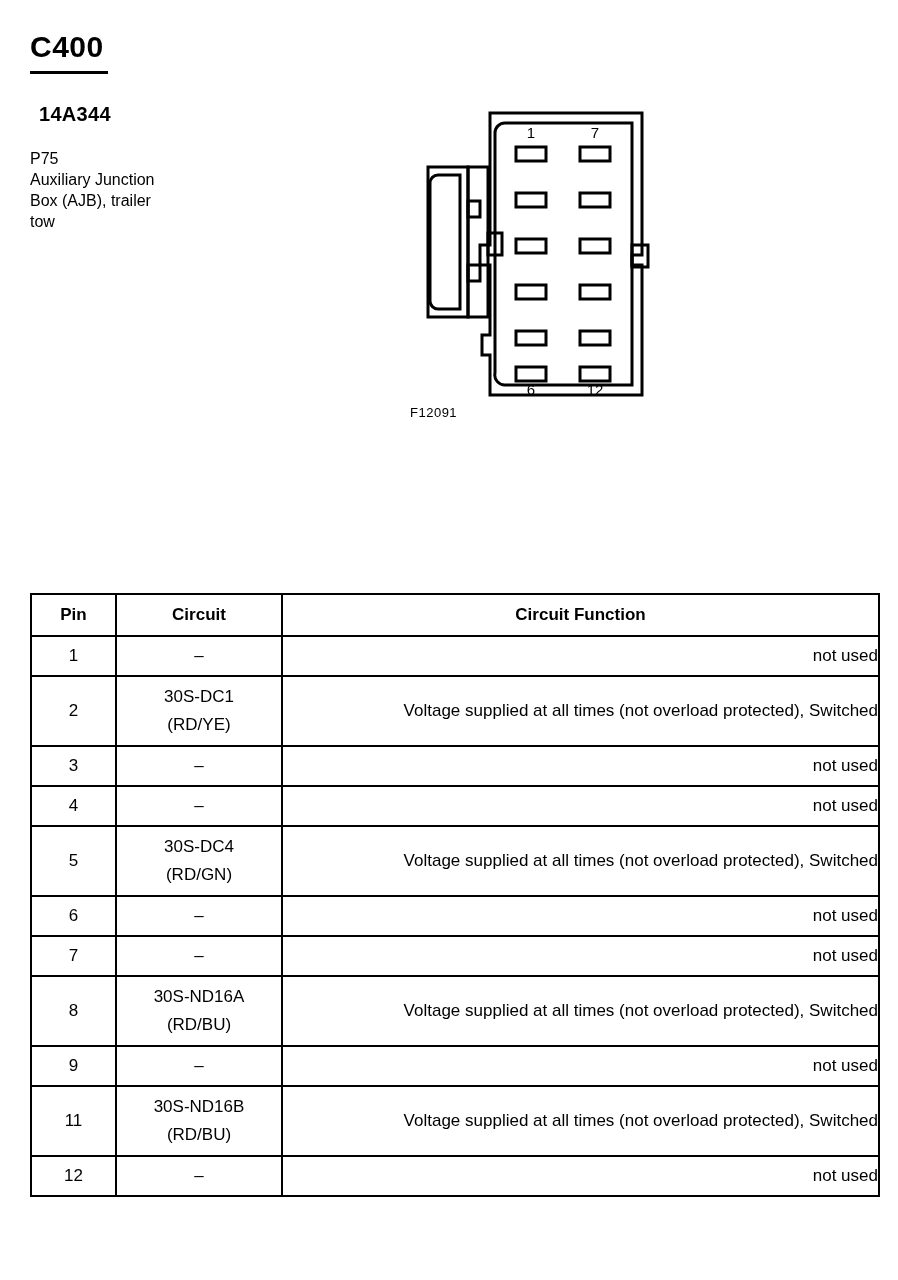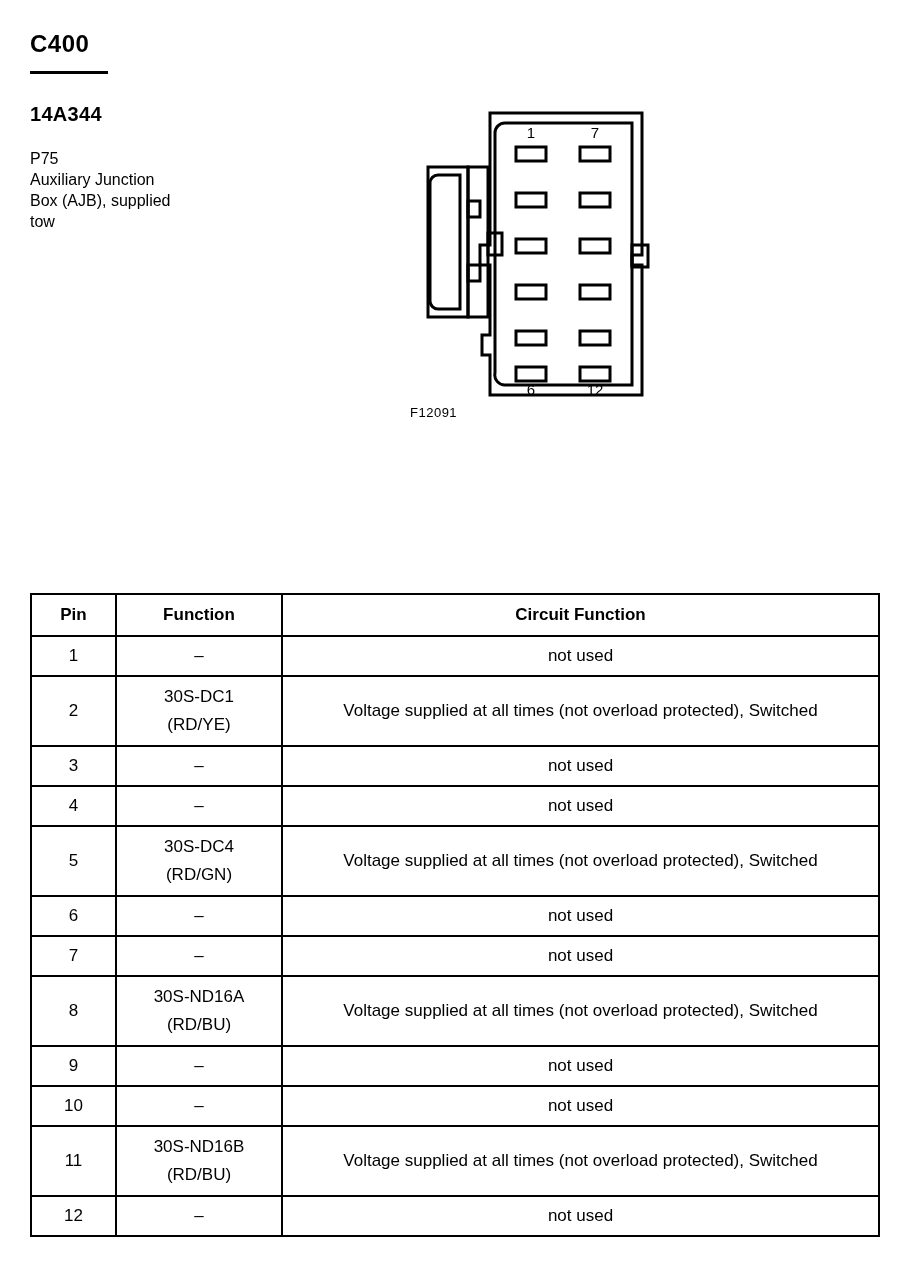--- a/index.html
+++ b/index.html
@@ -14,35 +14,35 @@
     font-family: "Liberation Sans", sans-serif;
     color: #000000;
     overflow: hidden;
   }
 
   
   #doc-title {
     position: absolute;
     left: 30px;
     top: 30px;
-    font-size: 24px;
+    font-size: 30px;
     font-weight: bold;
     letter-spacing: 0.5px;
   }
   #doc-title-rule {
     position: absolute;
     left: 30px;
     top: 71px;
     width: 78px;
     height: 3px;
     background: #000;
   }
   #part-number {
     position: absolute;
-    left: 30px;
+    left: 39px;
     top: 103px;
     font-size: 20px;
     font-weight: bold;
     letter-spacing: 0.3px;
   }
   #description-block {
     position: absolute;
     left: 30px;
     top: 148px;
     font-size: 16px;
@@ -102,39 +102,39 @@
     text-align: center;
     font-size: 17px;
   }
   td.cell-circuit {
     text-align: center;
     font-size: 17px;
     line-height: 28px;
     padding: 4px 0;
   }
   td.cell-function {
-    text-align: center;
+    text-align: right;
     font-size: 17px;
     line-height: 28px;
     padding: 4px 0 4px 20px;
   }
   .row-tall td { height: 68px; }
   .row-short td { height: 38px; }
 </style>
 </head>
 <body>
 
 <div id="doc-title">C400</div>
 <div id="doc-title-rule"></div>
 <div id="part-number">14A344</div>
 
 <div id="description-block">
   <div>P75</div>
   <div>Auxiliary Junction</div>
-  <div>Box (AJB), supplied</div>
+  <div>Box (AJB), trailer</div>
   <div>tow</div>
 </div>
 
 <div id="connector-figure">
   <svg width="260" height="330" viewBox="0 0 260 330" xmlns="http://www.w3.org/2000/svg">
     <g fill="none" stroke="#000" stroke-width="3">
 
       <path d="M 80 8 L 232 8 L 232 150 L 222 150 L 222 160 L 232 160 L 232 290 L 80 290 L 80 250
                L 72 250 L 72 230 L 80 230 L 80 160 L 70 160 L 70 140 L 80 140 Z"></path>
 
@@ -180,21 +180,21 @@
 <div id="pin-table-wrap">
   <table class="pin-table">
     <colgroup>
       <col class="col-pin">
       <col class="col-circuit">
       <col class="col-function">
     </colgroup>
     <thead>
       <tr>
         <th>Pin</th>
-        <th>Function</th>
+        <th>Circuit</th>
         <th>Circuit Function</th>
       </tr>
     </thead>
     <tbody>
       <tr class="row-short">
         <td class="cell-pin">1</td>
         <td class="cell-circuit">
           <div>–</div>
         </td>
         <td class="cell-function">not used</td>
@@ -246,27 +246,20 @@
       <tr class="row-tall">
         <td class="cell-pin">8</td>
         <td class="cell-circuit">
           <div>30S-ND16A</div>
           <div>(RD/BU)</div>
         </td>
         <td class="cell-function">Voltage supplied at all times (not overload protected), Switched</td>
       </tr>
       <tr class="row-short">
         <td class="cell-pin">9</td>
-        <td class="cell-circuit">
-          <div>–</div>
-        </td>
-        <td class="cell-function">not used</td>
-      </tr>
-      <tr class="row-short">
-        <td class="cell-pin">10</td>
         <td class="cell-circuit">
           <div>–</div>
         </td>
         <td class="cell-function">not used</td>
       </tr>
       <tr class="row-tall">
         <td class="cell-pin">11</td>
         <td class="cell-circuit">
           <div>30S-ND16B</div>
           <div>(RD/BU)</div>

